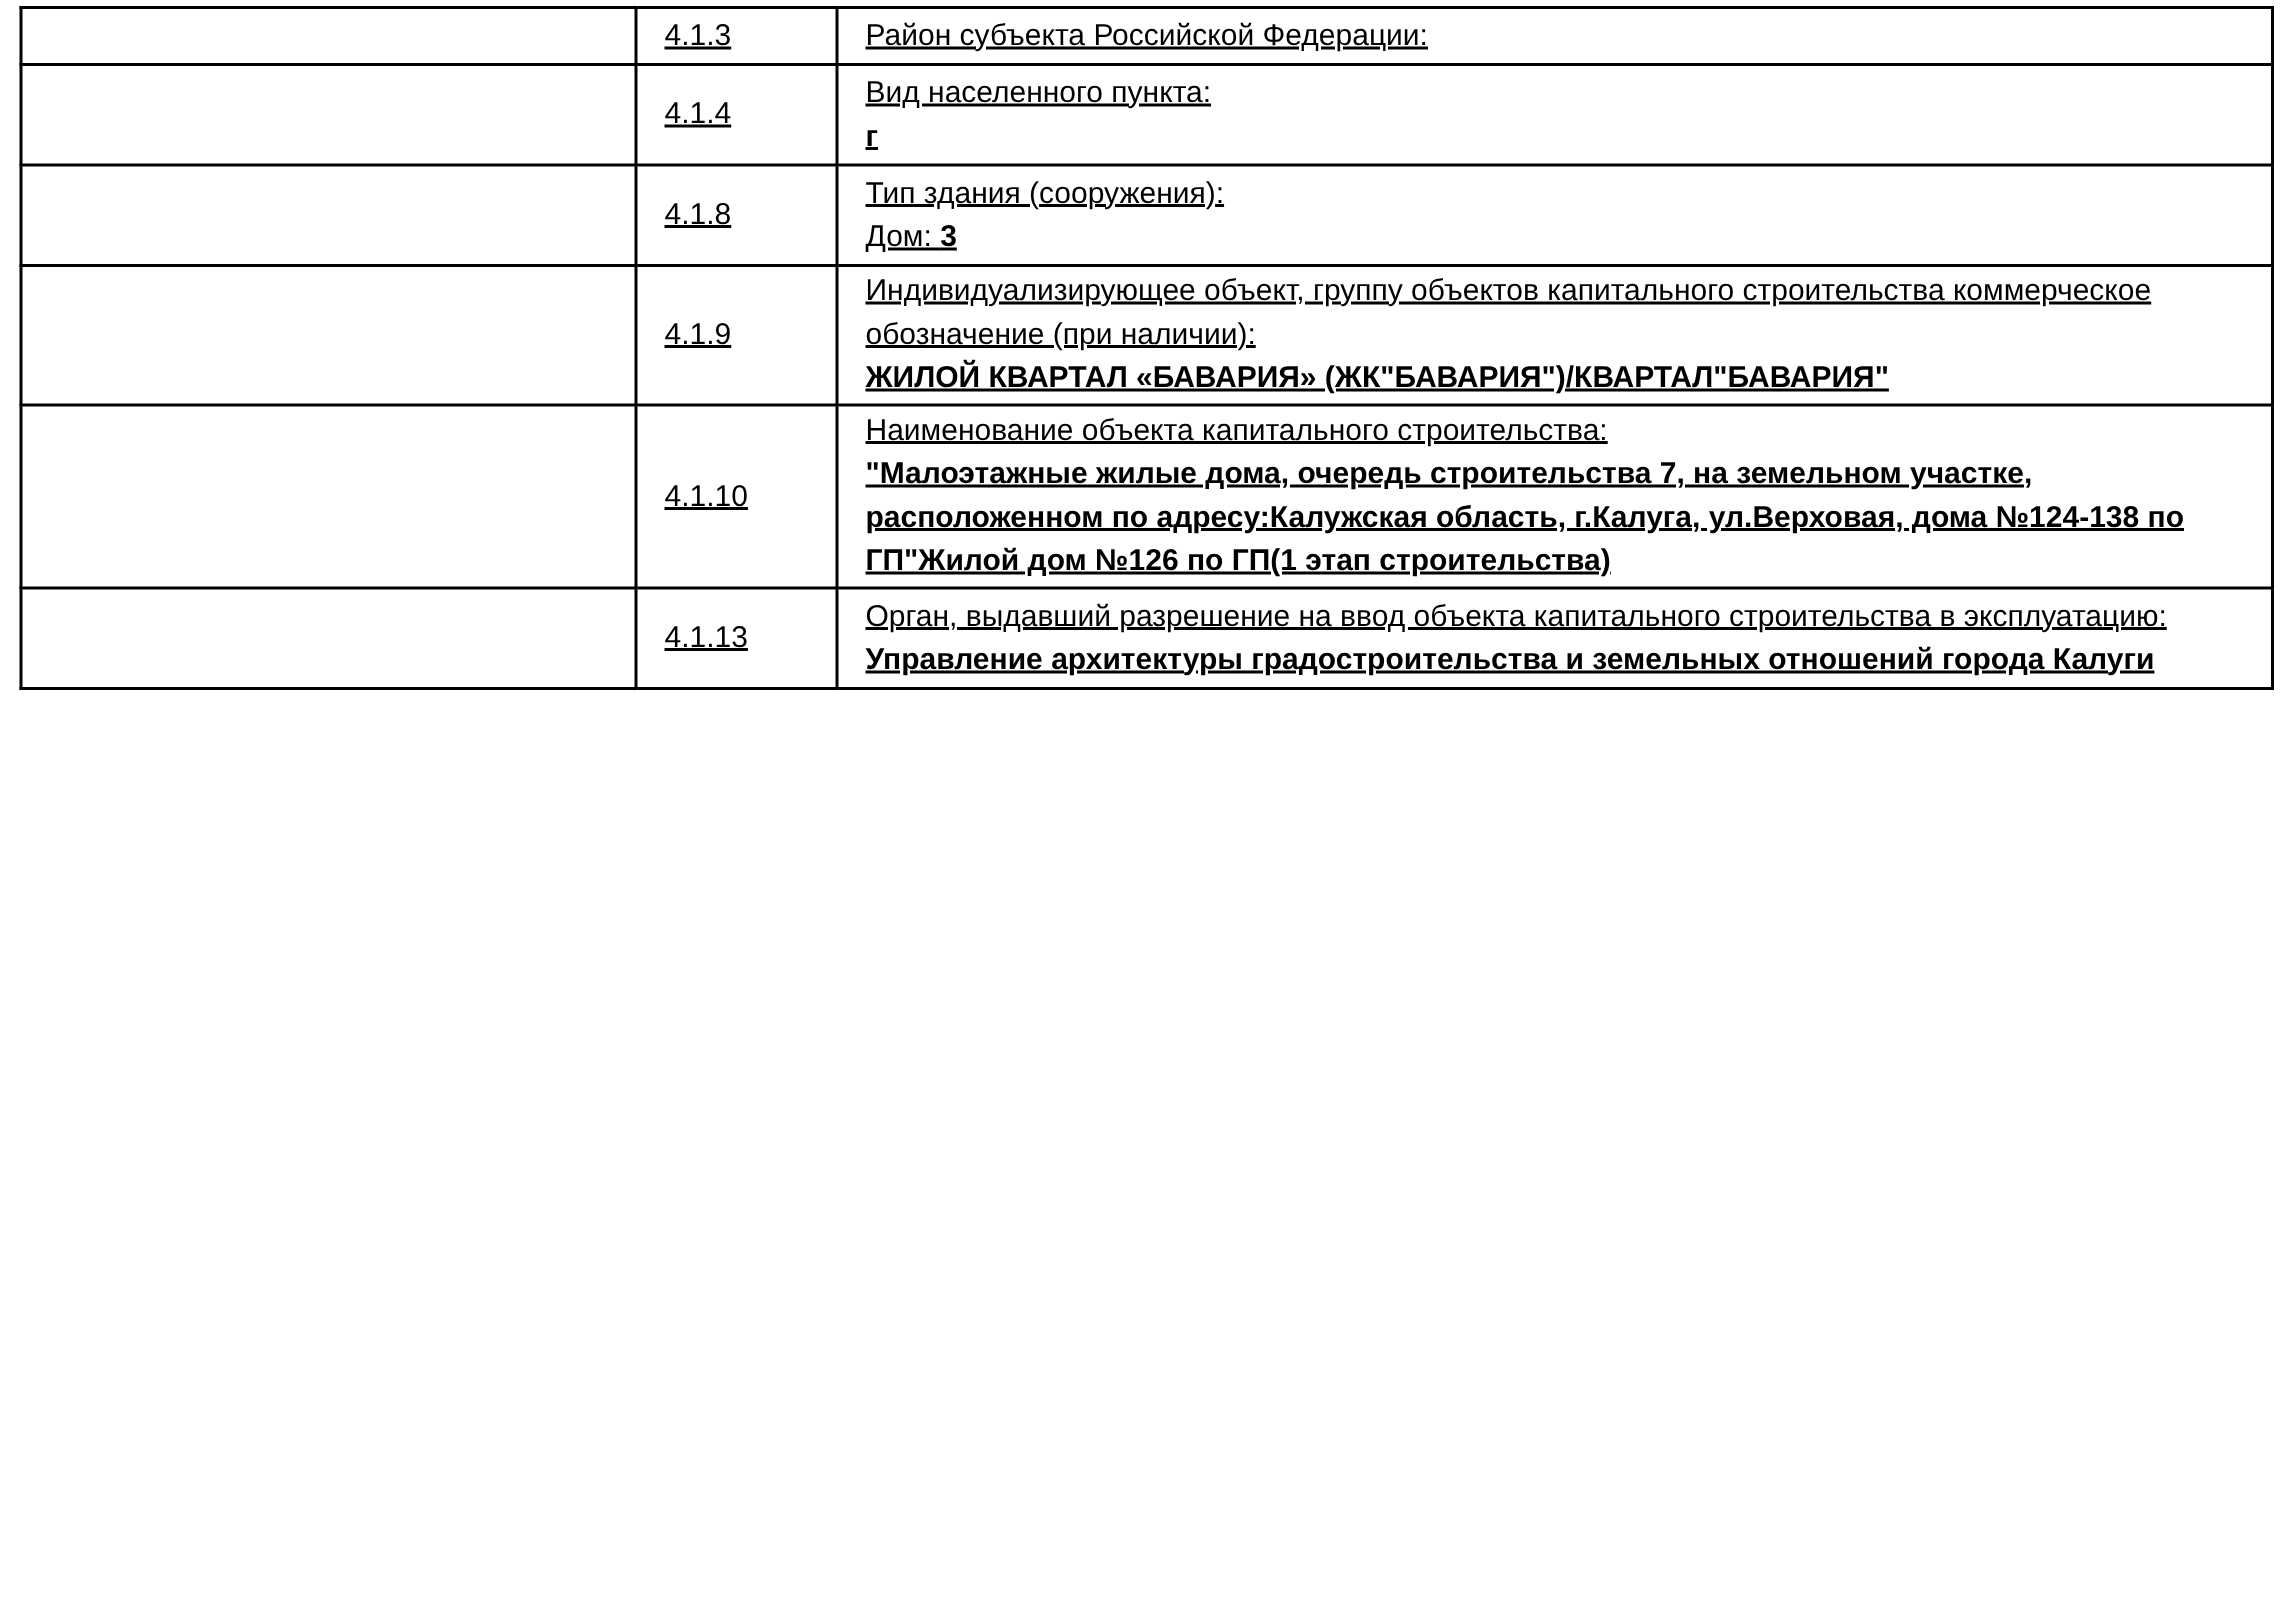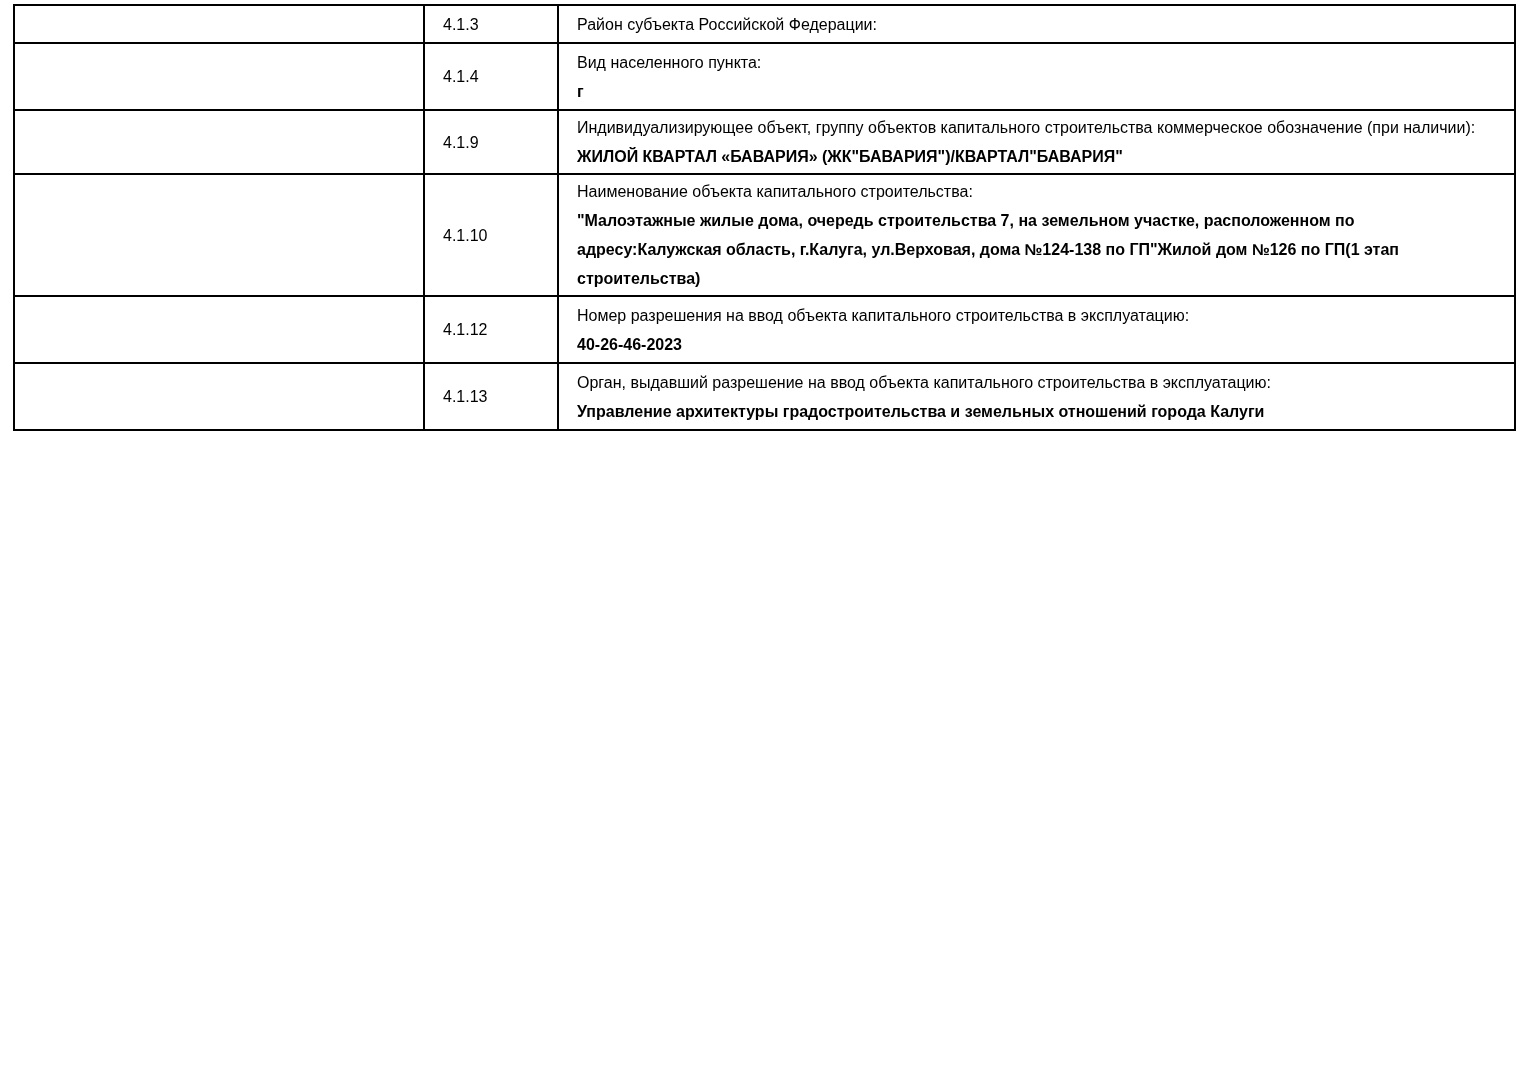--- a/index.html
+++ b/index.html
@@ -21,24 +21,25 @@
     left: 13px;
     top: 4px;
     width: 1503px;
     border-collapse: collapse;
     table-layout: fixed;
   }
   table.doc-table td {
     border: 2px solid #000000;
     vertical-align: middle;
     padding: 2px 18px;
-    font-size: 16px;
+    font-size: 20px;
     line-height: 29px;
     overflow: hidden;
     word-wrap: break-word;
+    text-decoration: underline;
   }
   td.col-empty { width: 372px; }
   td.col-code  { width: 96px; padding-left: 4px; }
   td.col-content { }
   .row-label { font-weight: normal; }
   .row-value { font-weight: bold; }
   .row-value-prefix { font-weight: normal; }
   tr.r-4-1-3 td { height: 32px; }
   tr.two-line td { height: 61px; }
 </style>
@@ -63,48 +64,48 @@
         <td class="col-code">4.1.4</td>
         <td class="col-content">
           <div class="row-label">Вид населенного пункта:</div>
           <div class="row-value"><span class="row-value-prefix"></span><span>г</span></div>
         </td>
       </tr>
 
 
 
 
+      <tr class="two-line">
+        <td class="col-empty"></td>
+        <td class="col-code">4.1.8</td>
+        <td class="col-content">
+          <div class="row-label">Тип здания (сооружения):</div>
+          <div class="row-value"><span class="row-value-prefix">Дом: </span><span>3</span></div>
+        </td>
+      </tr>
 
       <tr>
         <td class="col-empty"></td>
         <td class="col-code">4.1.9</td>
         <td class="col-content">
           <div class="row-label">Индивидуализирующее объект, группу объектов капитального строительства коммерческое обозначение (при наличии):</div>
           <div class="row-value"><span class="row-value-prefix"></span><span>ЖИЛОЙ КВАРТАЛ «БАВАРИЯ» (ЖК"БАВАРИЯ")/КВАРТАЛ"БАВАРИЯ"</span></div>
         </td>
       </tr>
 
       <tr>
         <td class="col-empty"></td>
         <td class="col-code">4.1.10</td>
         <td class="col-content">
           <div class="row-label">Наименование объекта капитального строительства:</div>
           <div class="row-value"><span class="row-value-prefix"></span><span>"Малоэтажные жилые дома, очередь строительства 7, на земельном участке, расположенном по адресу:Калужская область, г.Калуга, ул.Верховая, дома №124-138 по ГП"Жилой дом №126 по ГП(1 этап строительства)</span></div>
         </td>
       </tr>
 
 
-      <tr class="two-line">
-        <td class="col-empty"></td>
-        <td class="col-code">4.1.12</td>
-        <td class="col-content">
-          <div class="row-label">Номер разрешения на ввод объекта капитального строительства в эксплуатацию:</div>
-          <div class="row-value"><span class="row-value-prefix"></span><span>40-26-46-2023</span></div>
-        </td>
-      </tr>
 
       <tr class="two-line">
         <td class="col-empty"></td>
         <td class="col-code">4.1.13</td>
         <td class="col-content">
           <div class="row-label">Орган, выдавший разрешение на ввод объекта капитального строительства в эксплуатацию:</div>
           <div class="row-value"><span class="row-value-prefix"></span><span>Управление архитектуры градостроительства и земельных отношений города Калуги</span></div>
         </td>
       </tr>
 

